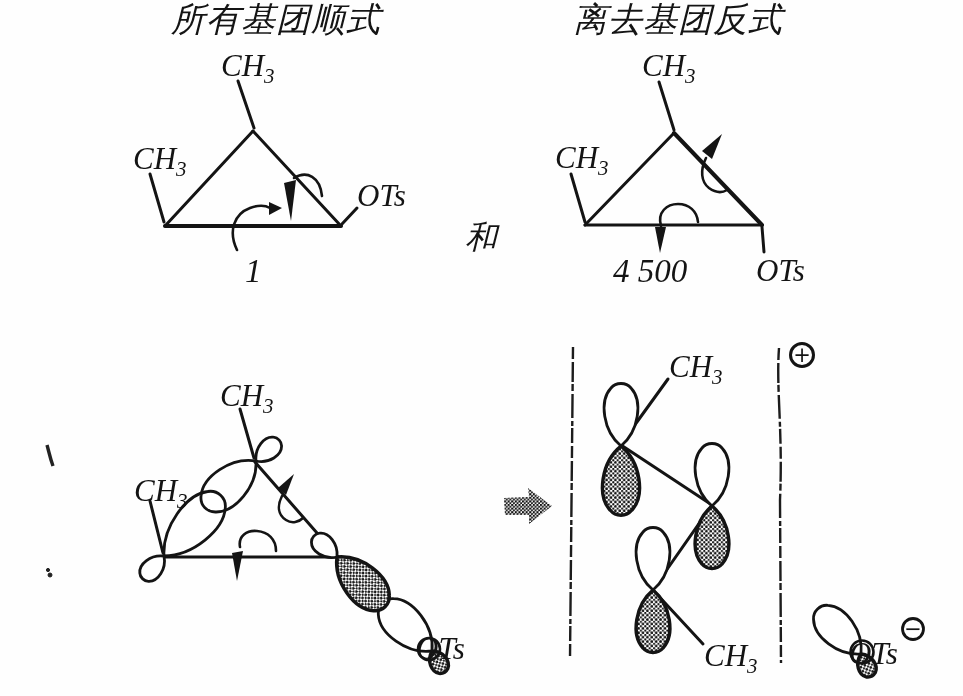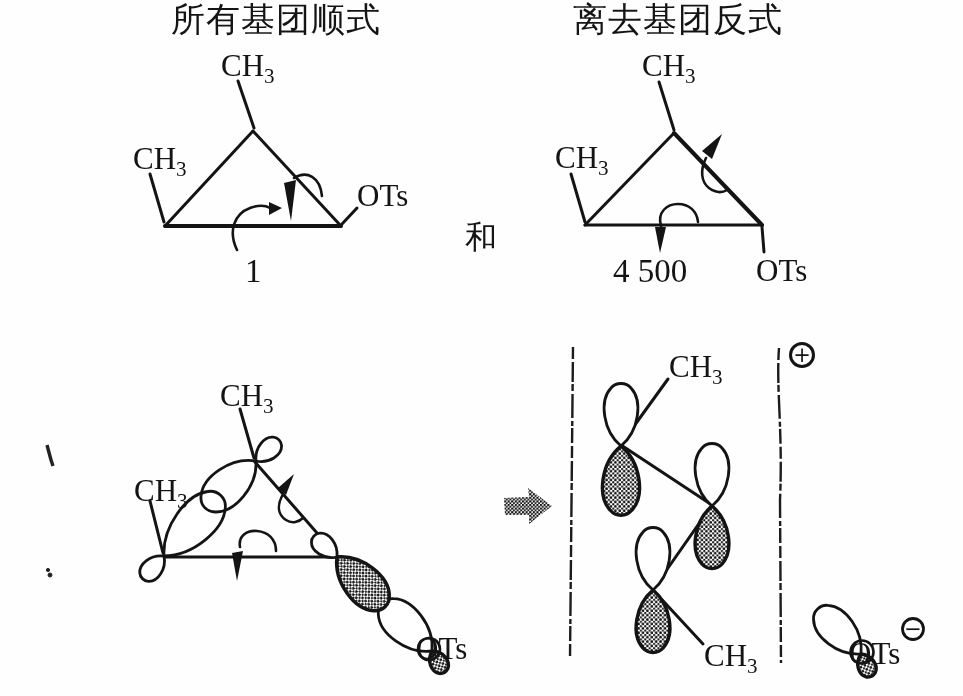--- a/index.html
+++ b/index.html
@@ -2,20 +2,21 @@
 <html><head>
 <meta charset="utf-8">
 <style>
   html,body{margin:0;padding:0;background:#ffffff;}
   .canvas{
     position:relative;
     width:963px;height:696px;
     background:#fefefe;
     overflow:hidden;
     font-family:"Liberation Serif","DejaVu Serif",serif;
+    font-style:italic;
   }
   svg{position:absolute;left:0;top:0;}
   text{
     fill:#141414;
     font-family:"Liberation Serif","DejaVu Serif",serif;
   }
   .cjk{font-size:34px;letter-spacing:1px;}
   .formula{font-size:31px;}
   .sub{font-size:21px;}
   .rate{font-size:33px;}

